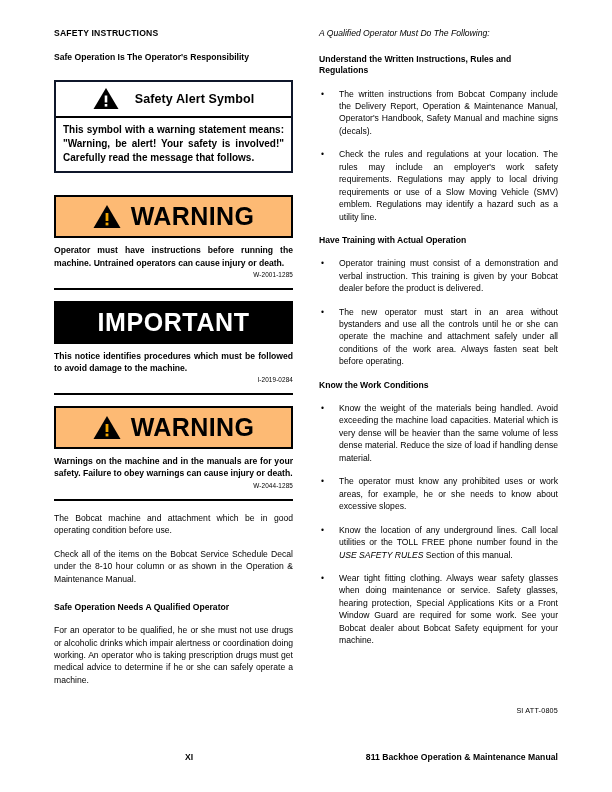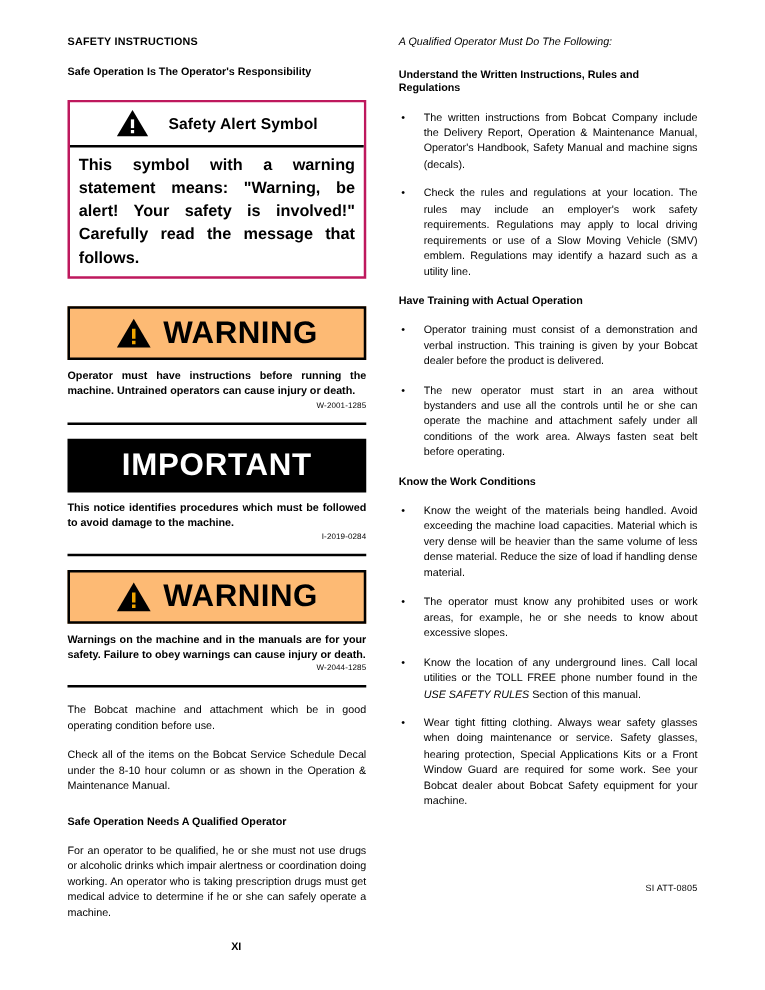--- a/index.html
+++ b/index.html
@@ -70,42 +70,42 @@
     margin: 2px 0 0 0;
     letter-spacing: 0.1px;
   }
 
   
   .alert-block {
     margin: 0 0 10px 0;
   }
 
   .box-outline {
-    border: 2px solid #be185d;
+    border: 2px solid #0f172a;
     box-sizing: border-box;
     margin-top: 17px;
   }
 
   .sas-header {
     height: 34px;
     display: flex;
     align-items: center;
     justify-content: center;
     gap: 16px;
     border-bottom: 2px solid #000000;
     background: #ffffff;
   }
   .sas-title {
     font-size: 12.5px;
     font-weight: bold;
     letter-spacing: 0.1px;
   }
   .sas-body {
     padding: 5px 7px 6px 7px;
-    font-size: 13px;
+    font-size: 10px;
     font-weight: bold;
     line-height: 1.42;
     text-align: justify;
   }
 
   .warn-banner {
     height: 43px;
     background: #fdba74;
     border: 2px solid #000000;
     box-sizing: border-box;
@@ -354,15 +354,16 @@
         </ul>
       </div>
 
     </div>
   </div>
 
   <div class="doc-code">SI ATT-0805</div>
 
   <div class="footer">
     <div class="page-num">XI</div>
+    <div class="footer-title">811 Backhoe Operation &amp; Maintenance Manual</div>
   </div>
 
 </div>
 
 </body></html>

